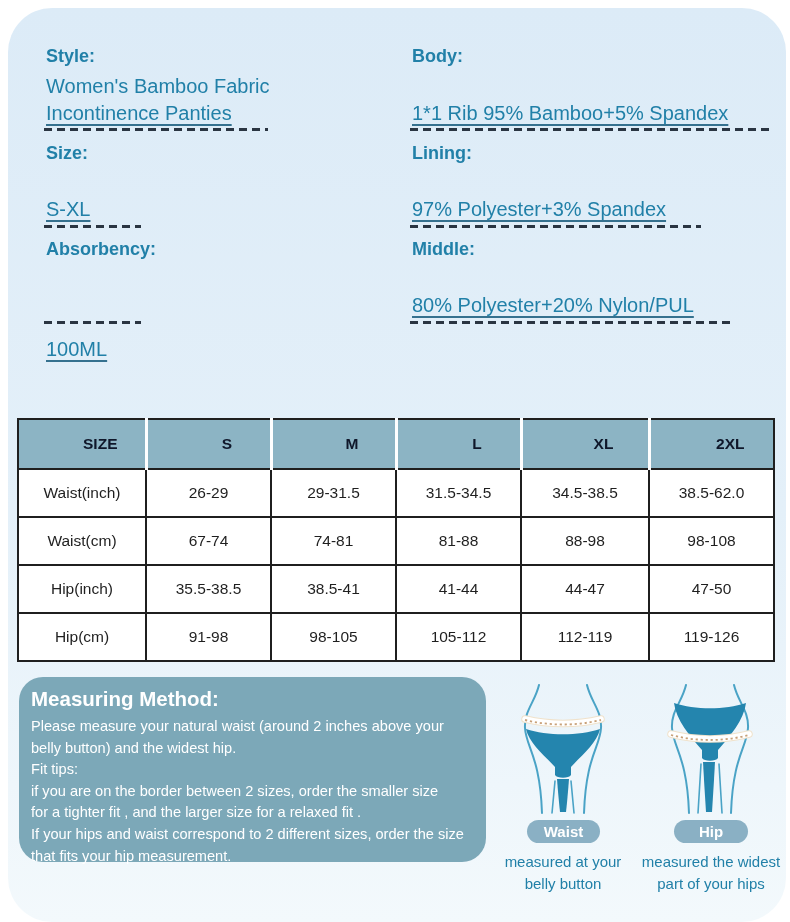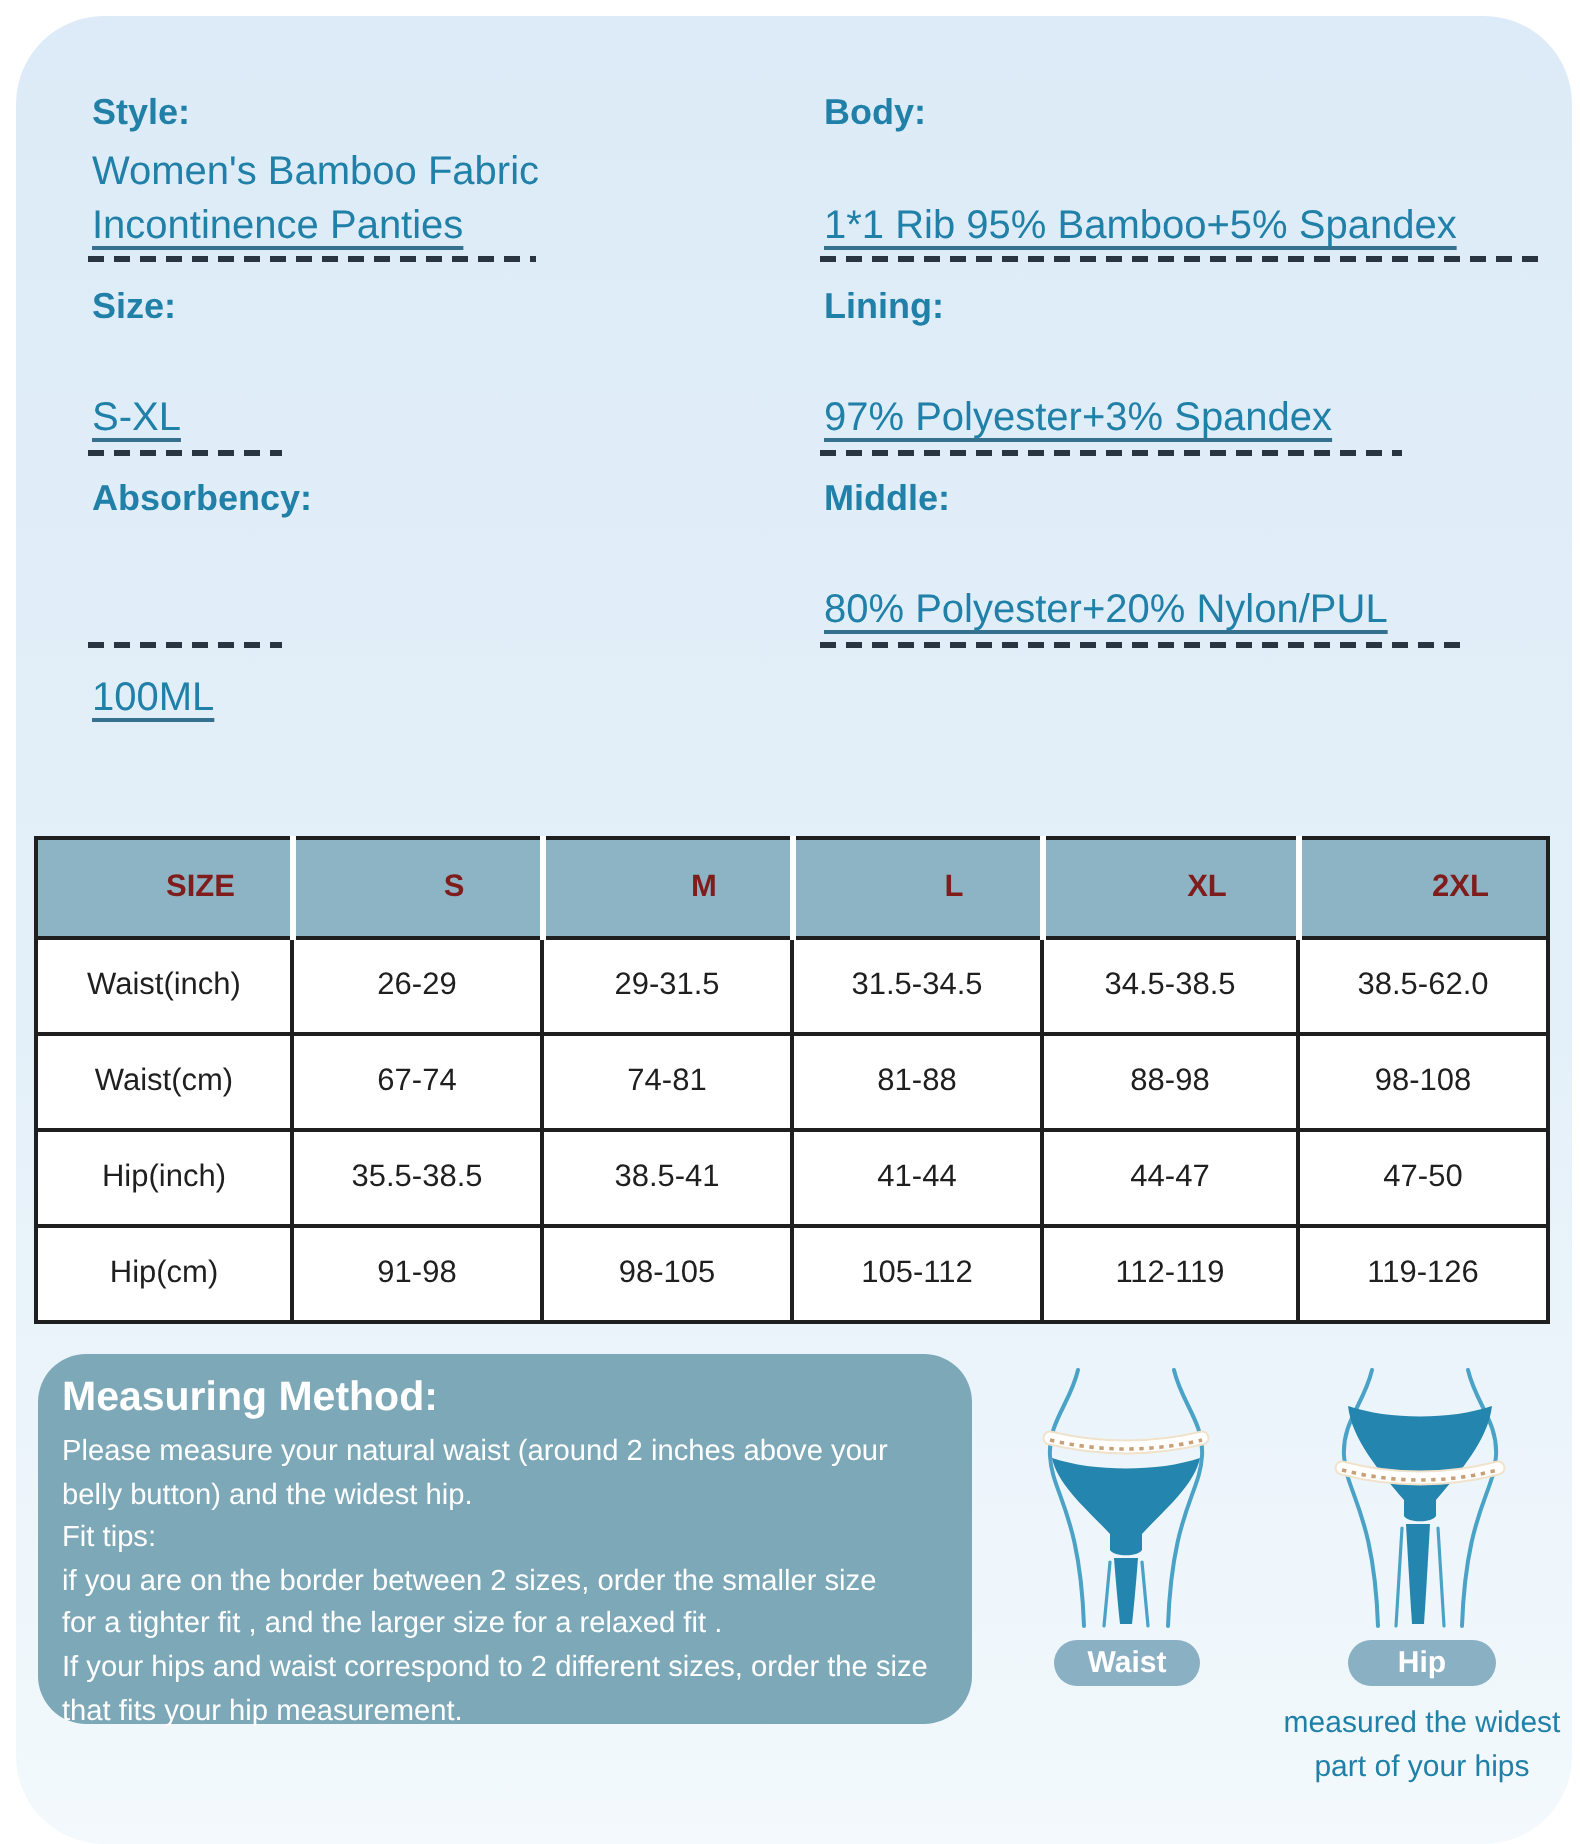--- a/index.html
+++ b/index.html
@@ -41,21 +41,21 @@
     position:absolute; left:0; top:366px; width:790px; text-align:center;
     font-size:21px; font-weight:bold; color:var(--accent,#2180a8);
   }
   .size-table{
     position:absolute; left:17px; top:418px; width:756px;
     border-collapse:collapse; table-layout:fixed; background:#ffffff;
     font-size:15.5px; color:#1f1f1f; text-align:center;
     border:2.5px solid var(--border-dark,#1f1f1f);
   }
   .size-table thead th{
-    background:var(--header-bg,#8cb4c4); color:#7f1d1d; font-weight:600; height:46px;
+    background:var(--header-bg,#8cb4c4); color:#0f172a; font-weight:600; height:46px;
     border-bottom:2px solid var(--border-dark,#1f1f1f);
     border-left:3px solid #ffffff; border-right:3px solid #ffffff;padding-left:38px;
   }
   .size-table thead th:first-child{border-left:none;}
   .size-table thead th:last-child{border-right:none;margin-top:13px;}
   .size-table tbody th, .size-table tbody td{
     border:2px solid var(--border-dark,#1f1f1f); height:44px; font-weight:normal;
   }
   
   .measuring-box{
@@ -202,15 +202,17 @@
     <path class="panty" d="M 39,78 C 40,96 41,113 42,128 L 48,128 C 49,113 50,96 51,78 Z"></path>
     <path class="outline" style="stroke-width:1.6" d="M 37,80 C 36,97 35,114 34,129"></path>
     <path class="outline" style="stroke-width:1.6" d="M 55,80 C 56,97 57,114 58,129"></path>
     <path class="tape-under" d="M 7,50 Q 46,60 85,50"></path>
     <path class="tape-white" d="M 7,50 Q 46,60 85,50"></path>
     <path class="tape-dash" d="M 7,51 Q 46,61 85,51"></path>
   </svg>
 
   <div class="pill pos-pill1">Waist</div>
   <div class="pill pos-pill2">Hip</div>
+  <div class="fig-caption pos-cap1">measured at your
+belly button</div>
   <div class="fig-caption pos-cap2">measured the widest
 part of your hips</div>
 </div>
 
 </body></html>

